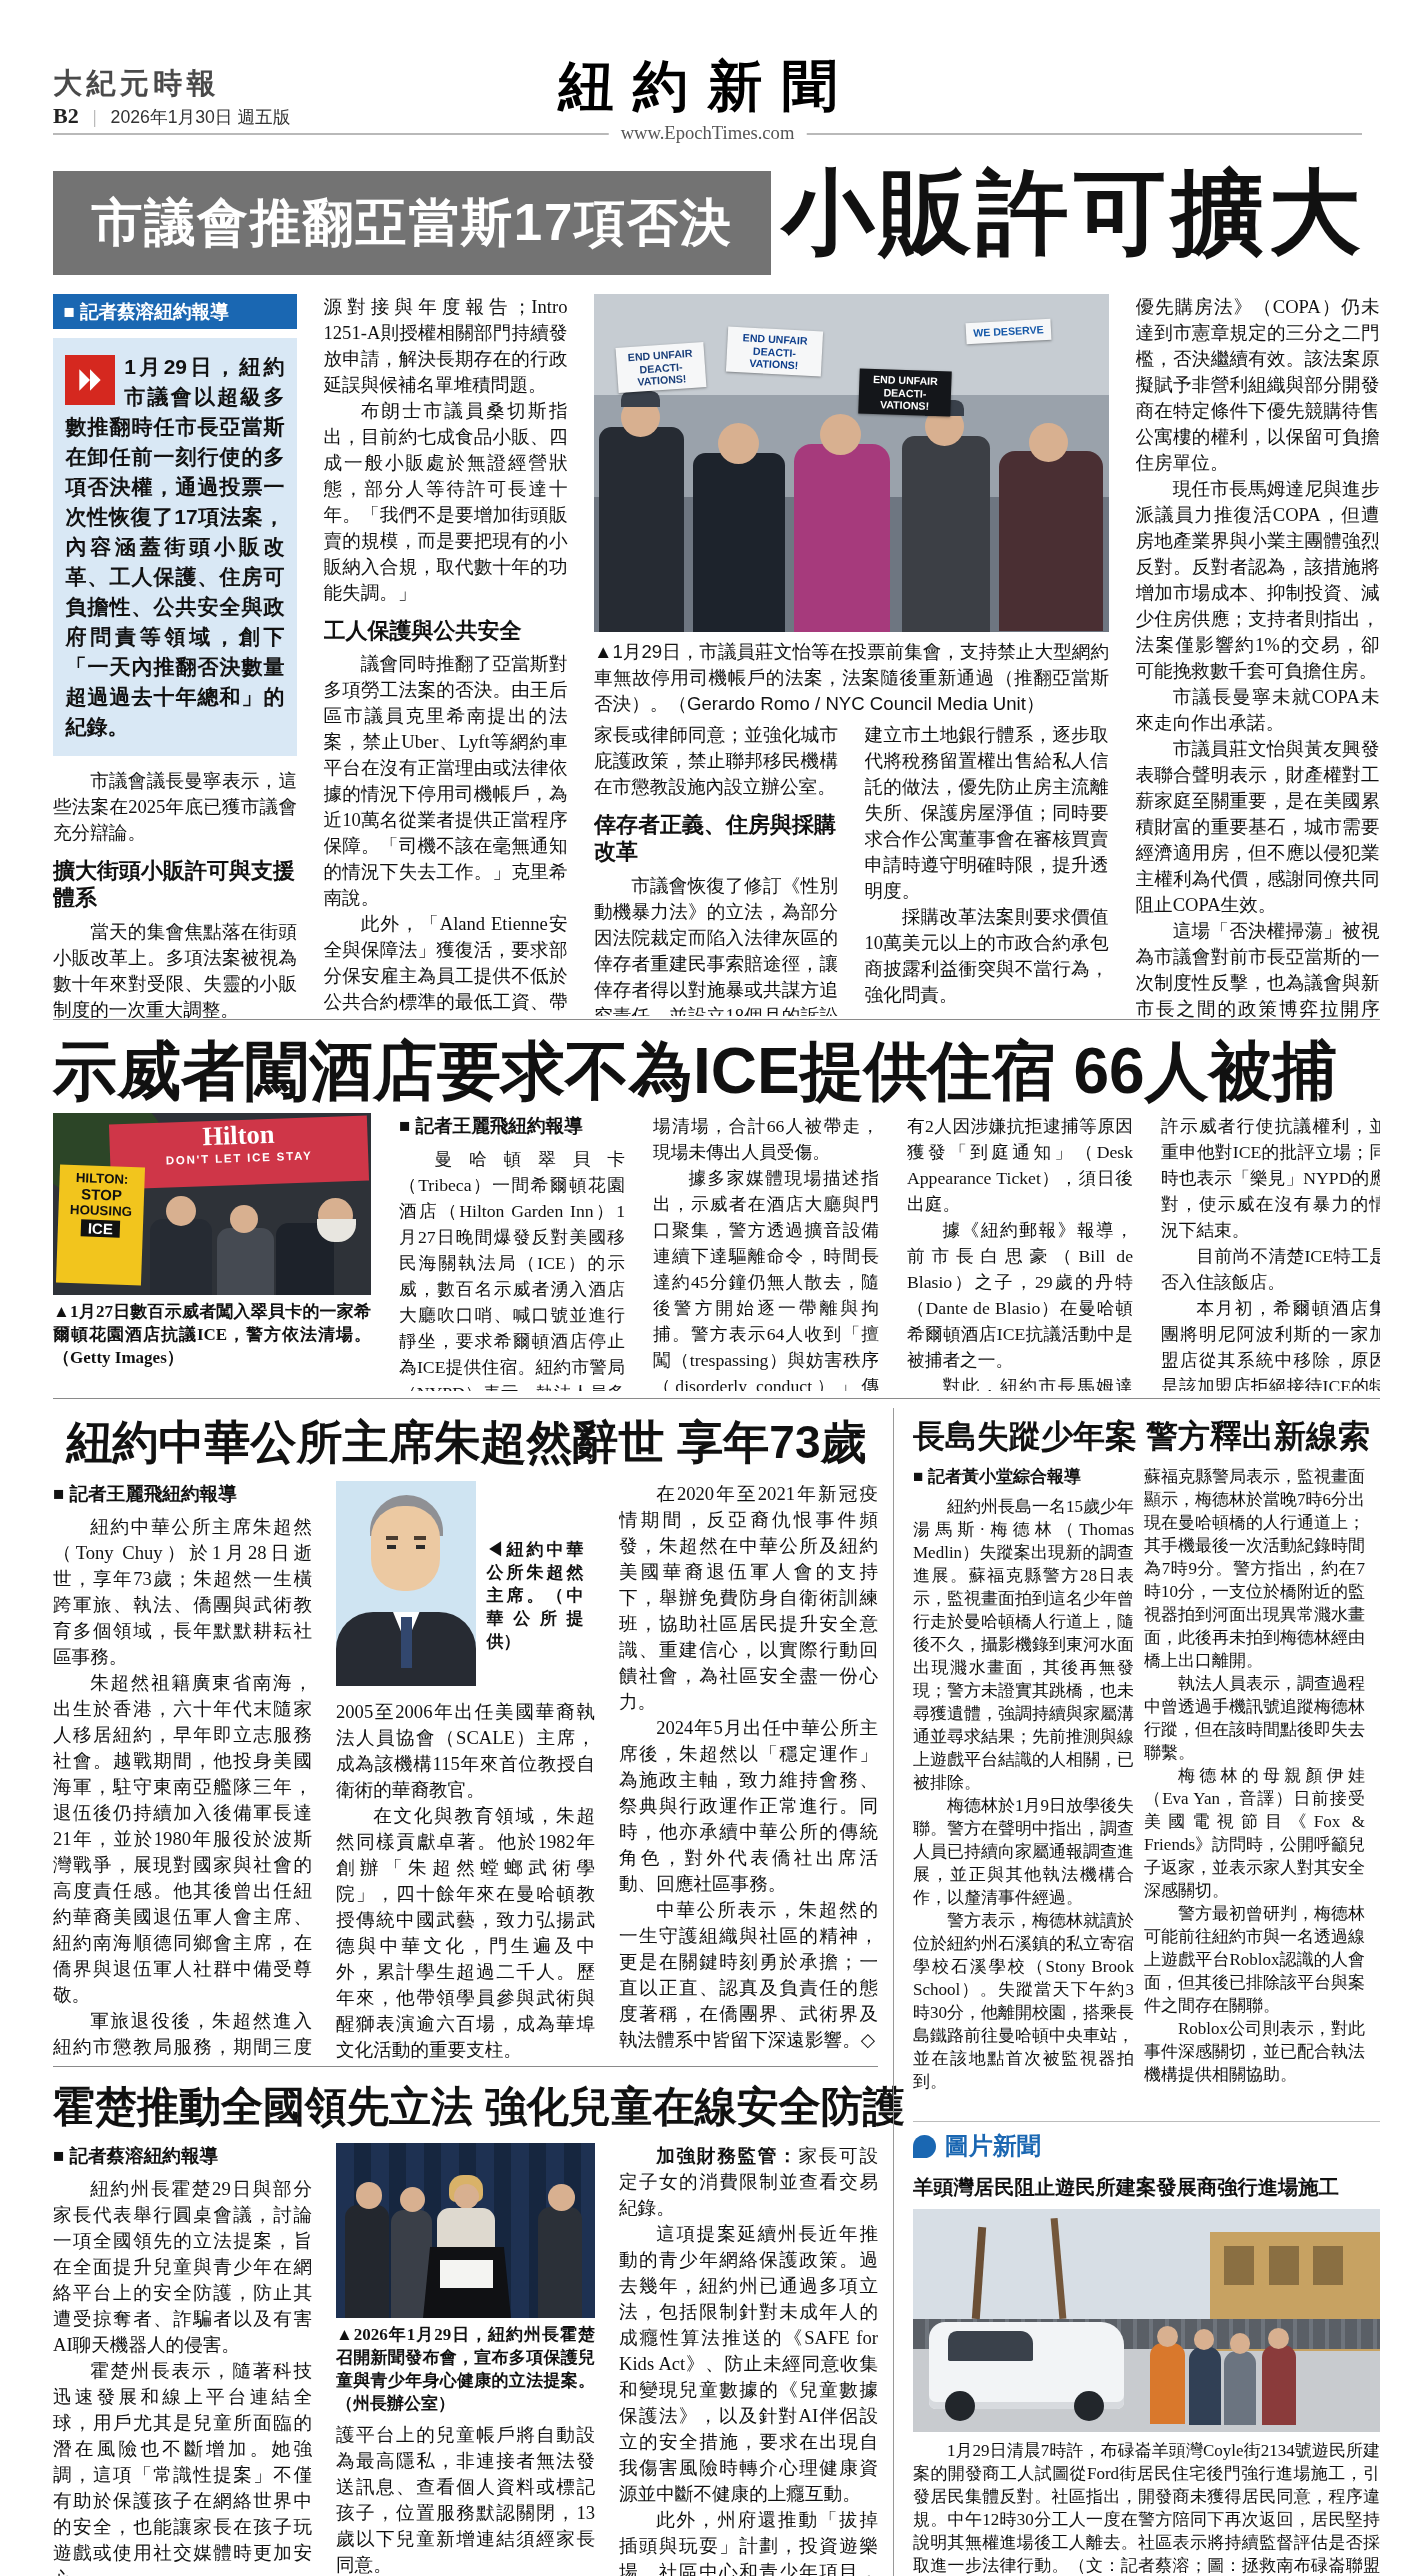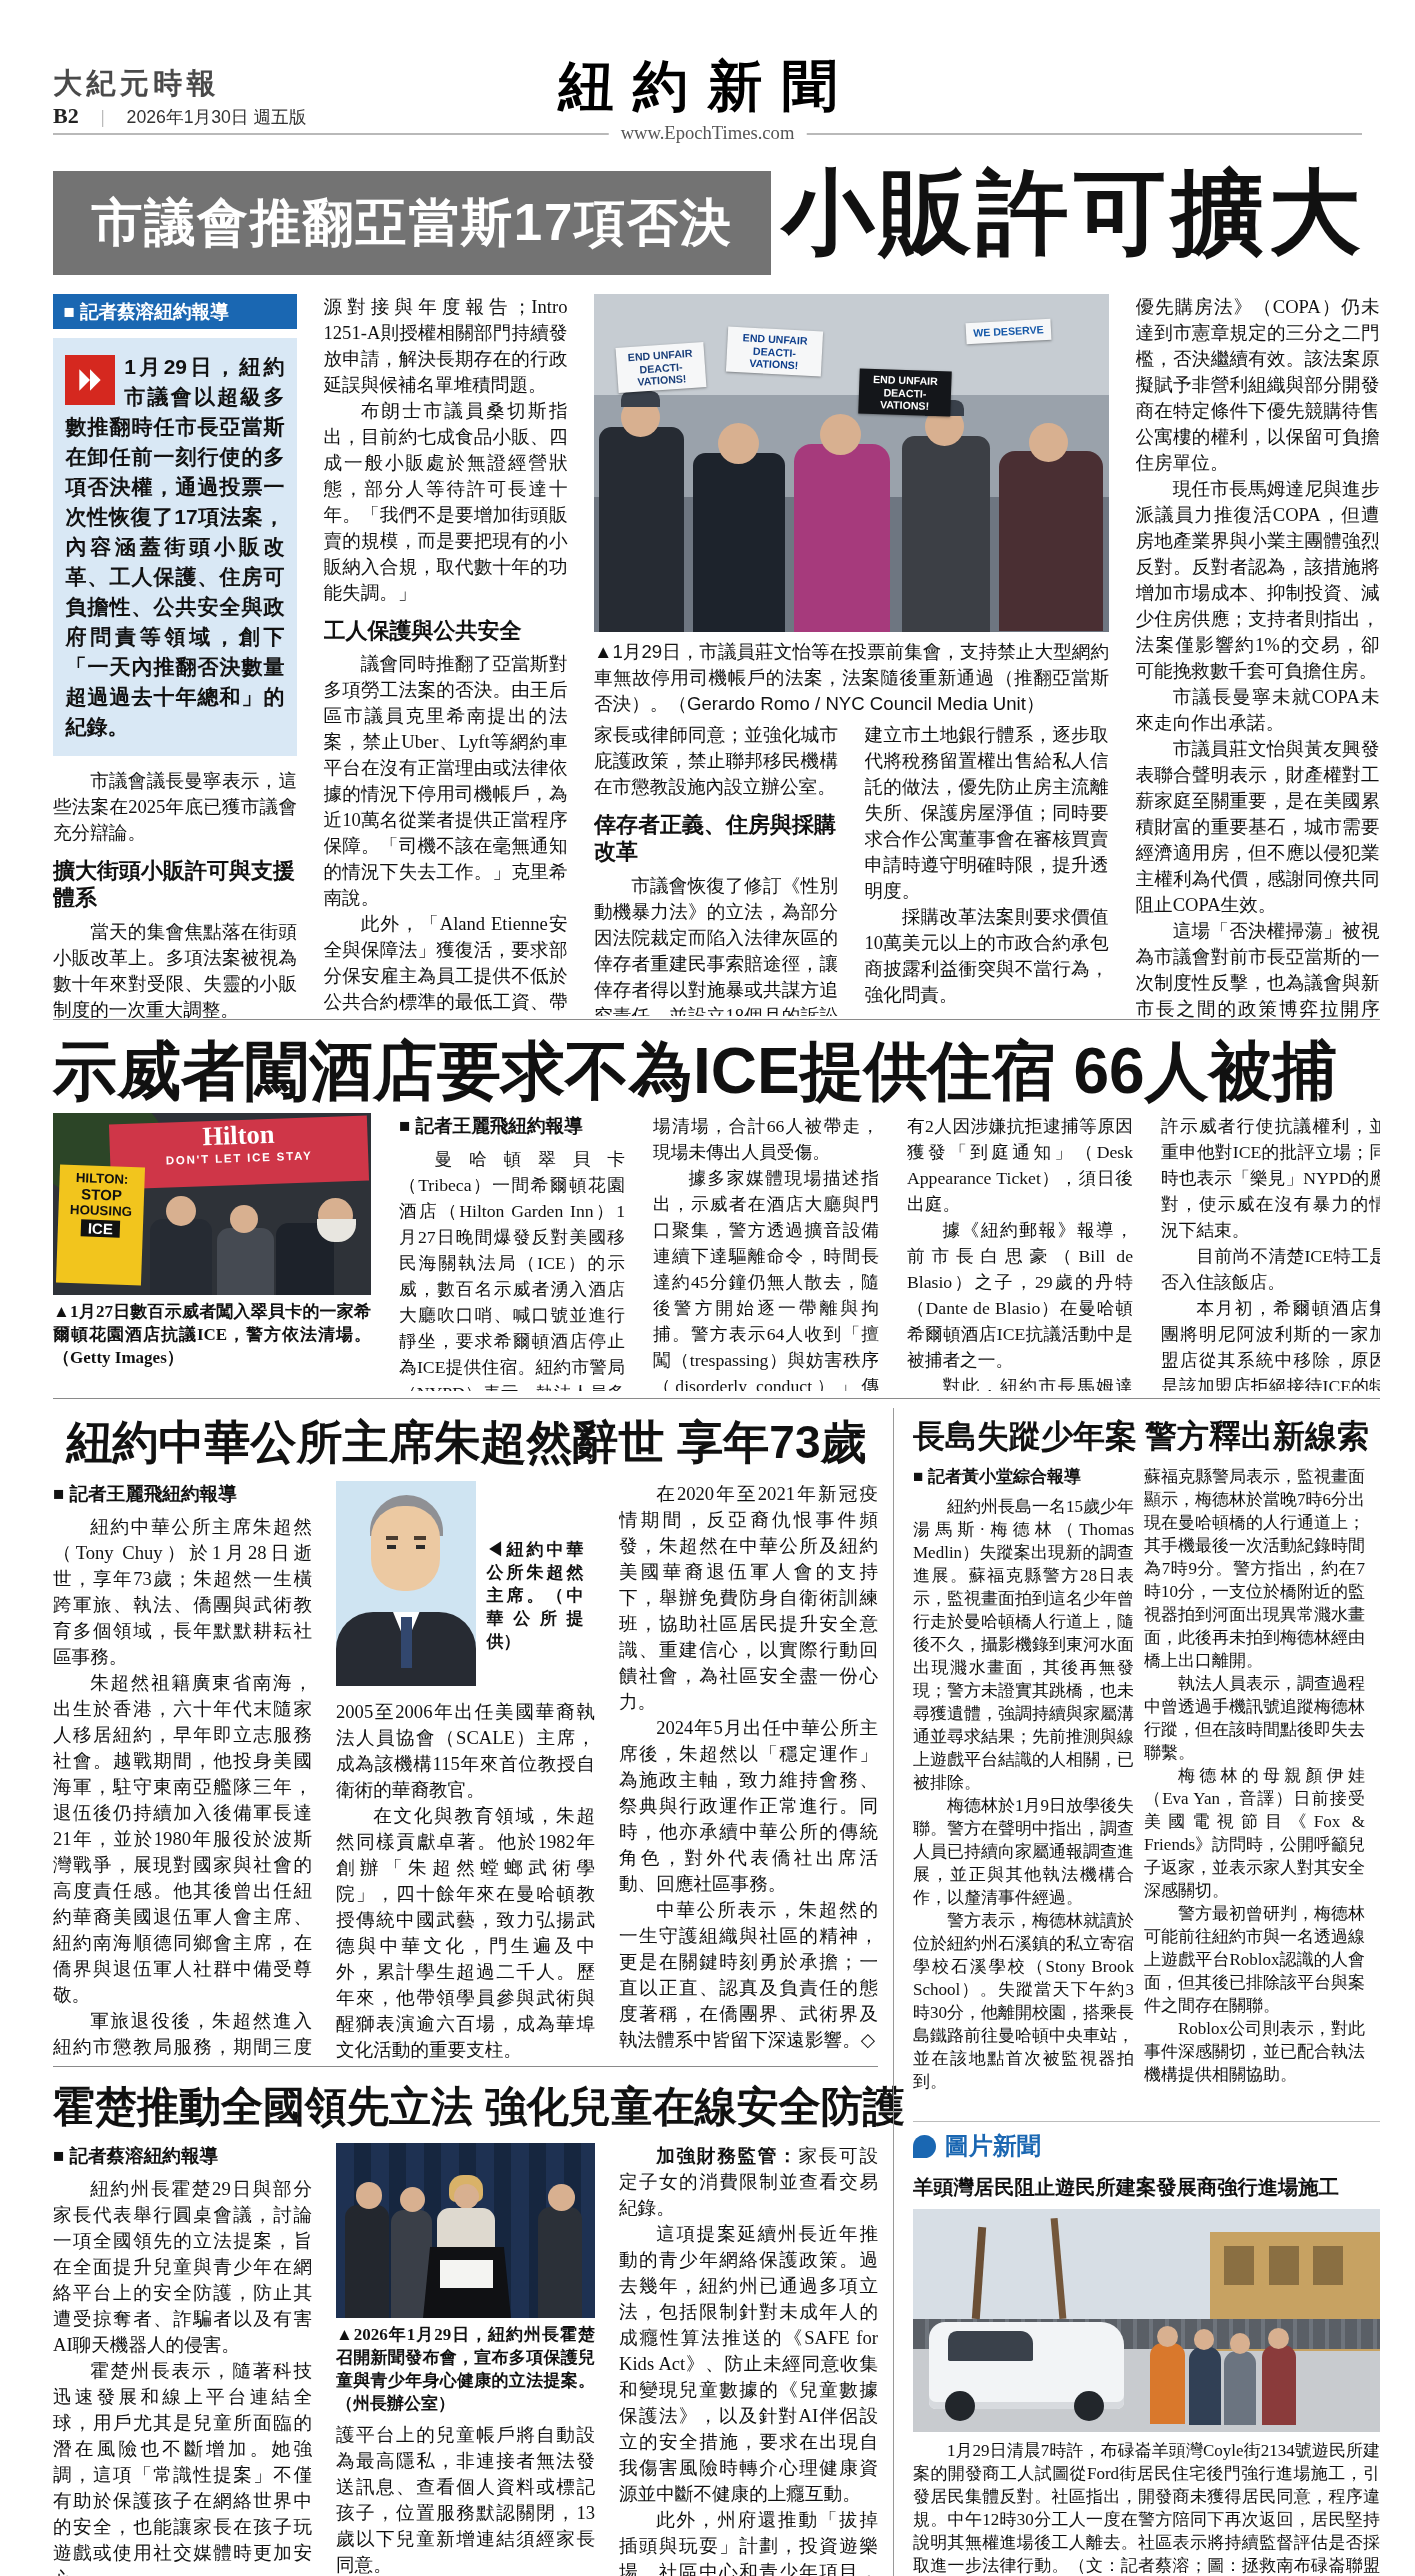--- a/index.html
+++ b/index.html
@@ -1,20 +1,20 @@
 <!DOCTYPE html>
 <html style="font-size:14px"><head>
 <meta charset="utf-8">
 <style>
   html,body{margin:0;padding:0;background:#e8e8e8;}
   .page{position:relative;width:1415px;height:2576px;background:#fff;margin:0 auto;overflow:hidden;
         font-family:"Liberation Serif","DejaVu Serif",serif;color:#111;}
   
   .masthead{position:absolute;left:53px;top:64px;font-weight:bold;font-size:29px;letter-spacing:4.4px;color:#4a4a4a;}
-  .pageinfo{position:absolute;left:53px;top:103px;font-size:17.7px;color:#222;display:flex;align-items:baseline;gap:22px;}
+  .pageinfo{position:absolute;left:53px;top:103px;font-size:17.7px;color:#222;display:flex;align-items:baseline;gap:14px;}
   .pageinfo .pno{font-weight:bold;font-size:22px;}
   .pageinfo .sep{color:#aaa;font-size:19.5px;}
   .pageinfo .dt{font-family:"Liberation Sans","DejaVu Sans",sans-serif;font-size:17.7px;color:#333;}
   .sectitle{position:absolute;left:0;top:50px;width:100%;text-align:center;font-size:55px;font-weight:bold;letter-spacing:19.5px;color:#000;}
   .siterule{position:absolute;left:53px;top:133px;width:1309px;border-top:2.7px solid #b9b9b9;}
   .siterule span{position:absolute;left:50%;transform:translate(-50%,-58%);background:#fff;padding:0 12.4px;font-size:18.6px;color:#555;}
   
   .kicker{position:absolute;left:53px;top:171px;width:718px;height:104px;background:#737373;color:#fff;
           font-family:"Liberation Sans","DejaVu Sans",sans-serif;font-weight:bold;font-size:51px;
           display:flex;align-items:center;justify-content:center;letter-spacing:1.8px;}
@@ -46,21 +46,21 @@
   .c360{width:318px;flex:none;}
   .c256{width:226px;flex:none;overflow:hidden;}
   
   .a3head{position:absolute;left:53px;top:1412px;width:827px;font-family:"Liberation Sans","DejaVu Sans",sans-serif;font-weight:bold;font-size:46px;white-space:nowrap;text-align:center;}
   .a3body{position:absolute;left:53px;top:1481px;width:825px;height:580px;display:flex;gap:24px;overflow:hidden;}
   .c293{width:259px;flex:none;overflow:hidden;}
   .a4head{position:absolute;left:53px;top:2079px;width:827px;font-family:"Liberation Sans","DejaVu Sans",sans-serif;font-weight:bold;font-size:42px;white-space:nowrap;}
   .a4body{position:absolute;left:53px;top:2143px;width:825px;height:433px;display:flex;gap:24px;overflow:hidden;}
   .vrule{position:absolute;left:893px;top:1408px;height:1168px;border-left:0.9px solid #9a9a9a;}
   
-  .a5head{position:absolute;left:913px;top:1415px;width:467px;font-family:Liberation Serif, serif;font-weight:bold;font-size:32px;white-space:nowrap;}
+  .a5head{position:absolute;left:913px;top:1415px;width:467px;font-family:Liberation Sans, sans-serif;font-weight:bold;font-size:32px;white-space:nowrap;}
   .a5body{position:absolute;left:913px;top:1465px;width:467px;height:656px;display:flex;gap:10px;overflow:hidden;}
   .c250{width:221px;flex:none;overflow:hidden;}
   .a5body .p{font-size:17px;line-height:23px;}
   .a5body .byline{font-size:17px;}
   .pnews{position:absolute;left:913px;top:2130px;width:467px;}
   .pnlabelrow{display:flex;align-items:center;gap:8.8px;}
   .pnicon{width:23px;height:23px;background:#1a67b2;border-radius:50% 50% 50% 0;}
   .pnlabel{color:#1a67b2;font-family:"Liberation Sans","DejaVu Sans",sans-serif;font-weight:bold;font-size:24px;}
   .pnhead{font-family:"Liberation Sans","DejaVu Sans",sans-serif;font-weight:bold;font-size:20.3px;margin-top:10.6px;}
   .pncap{font-size:17px;line-height:23px;text-align:justify;text-indent:2em;margin-top:7px;}

